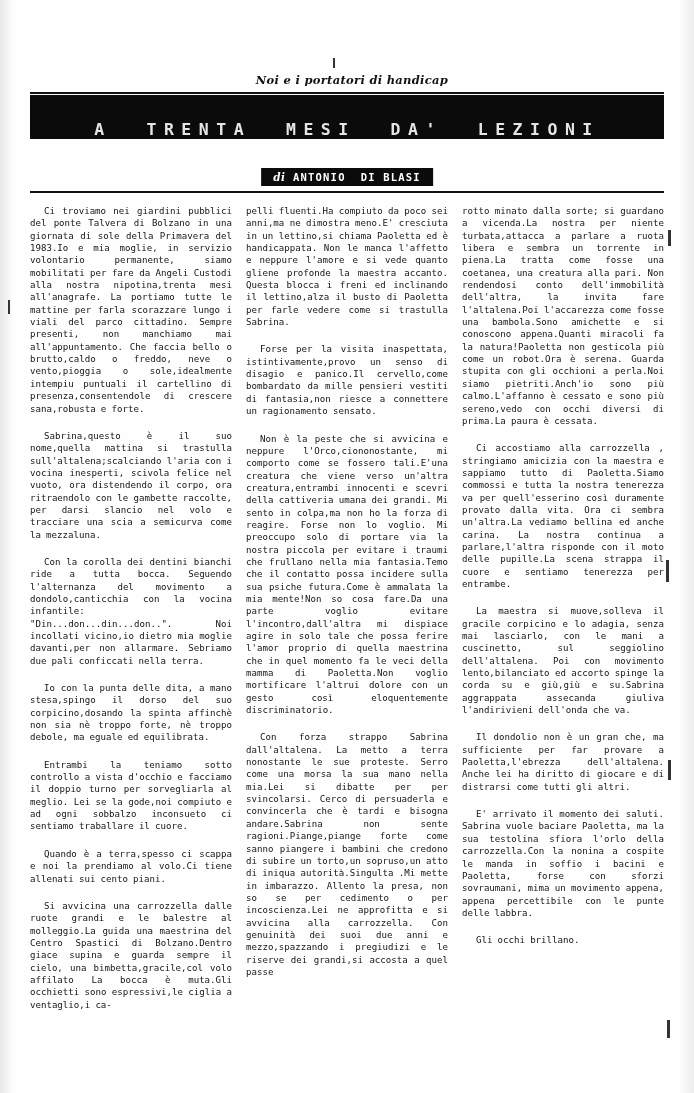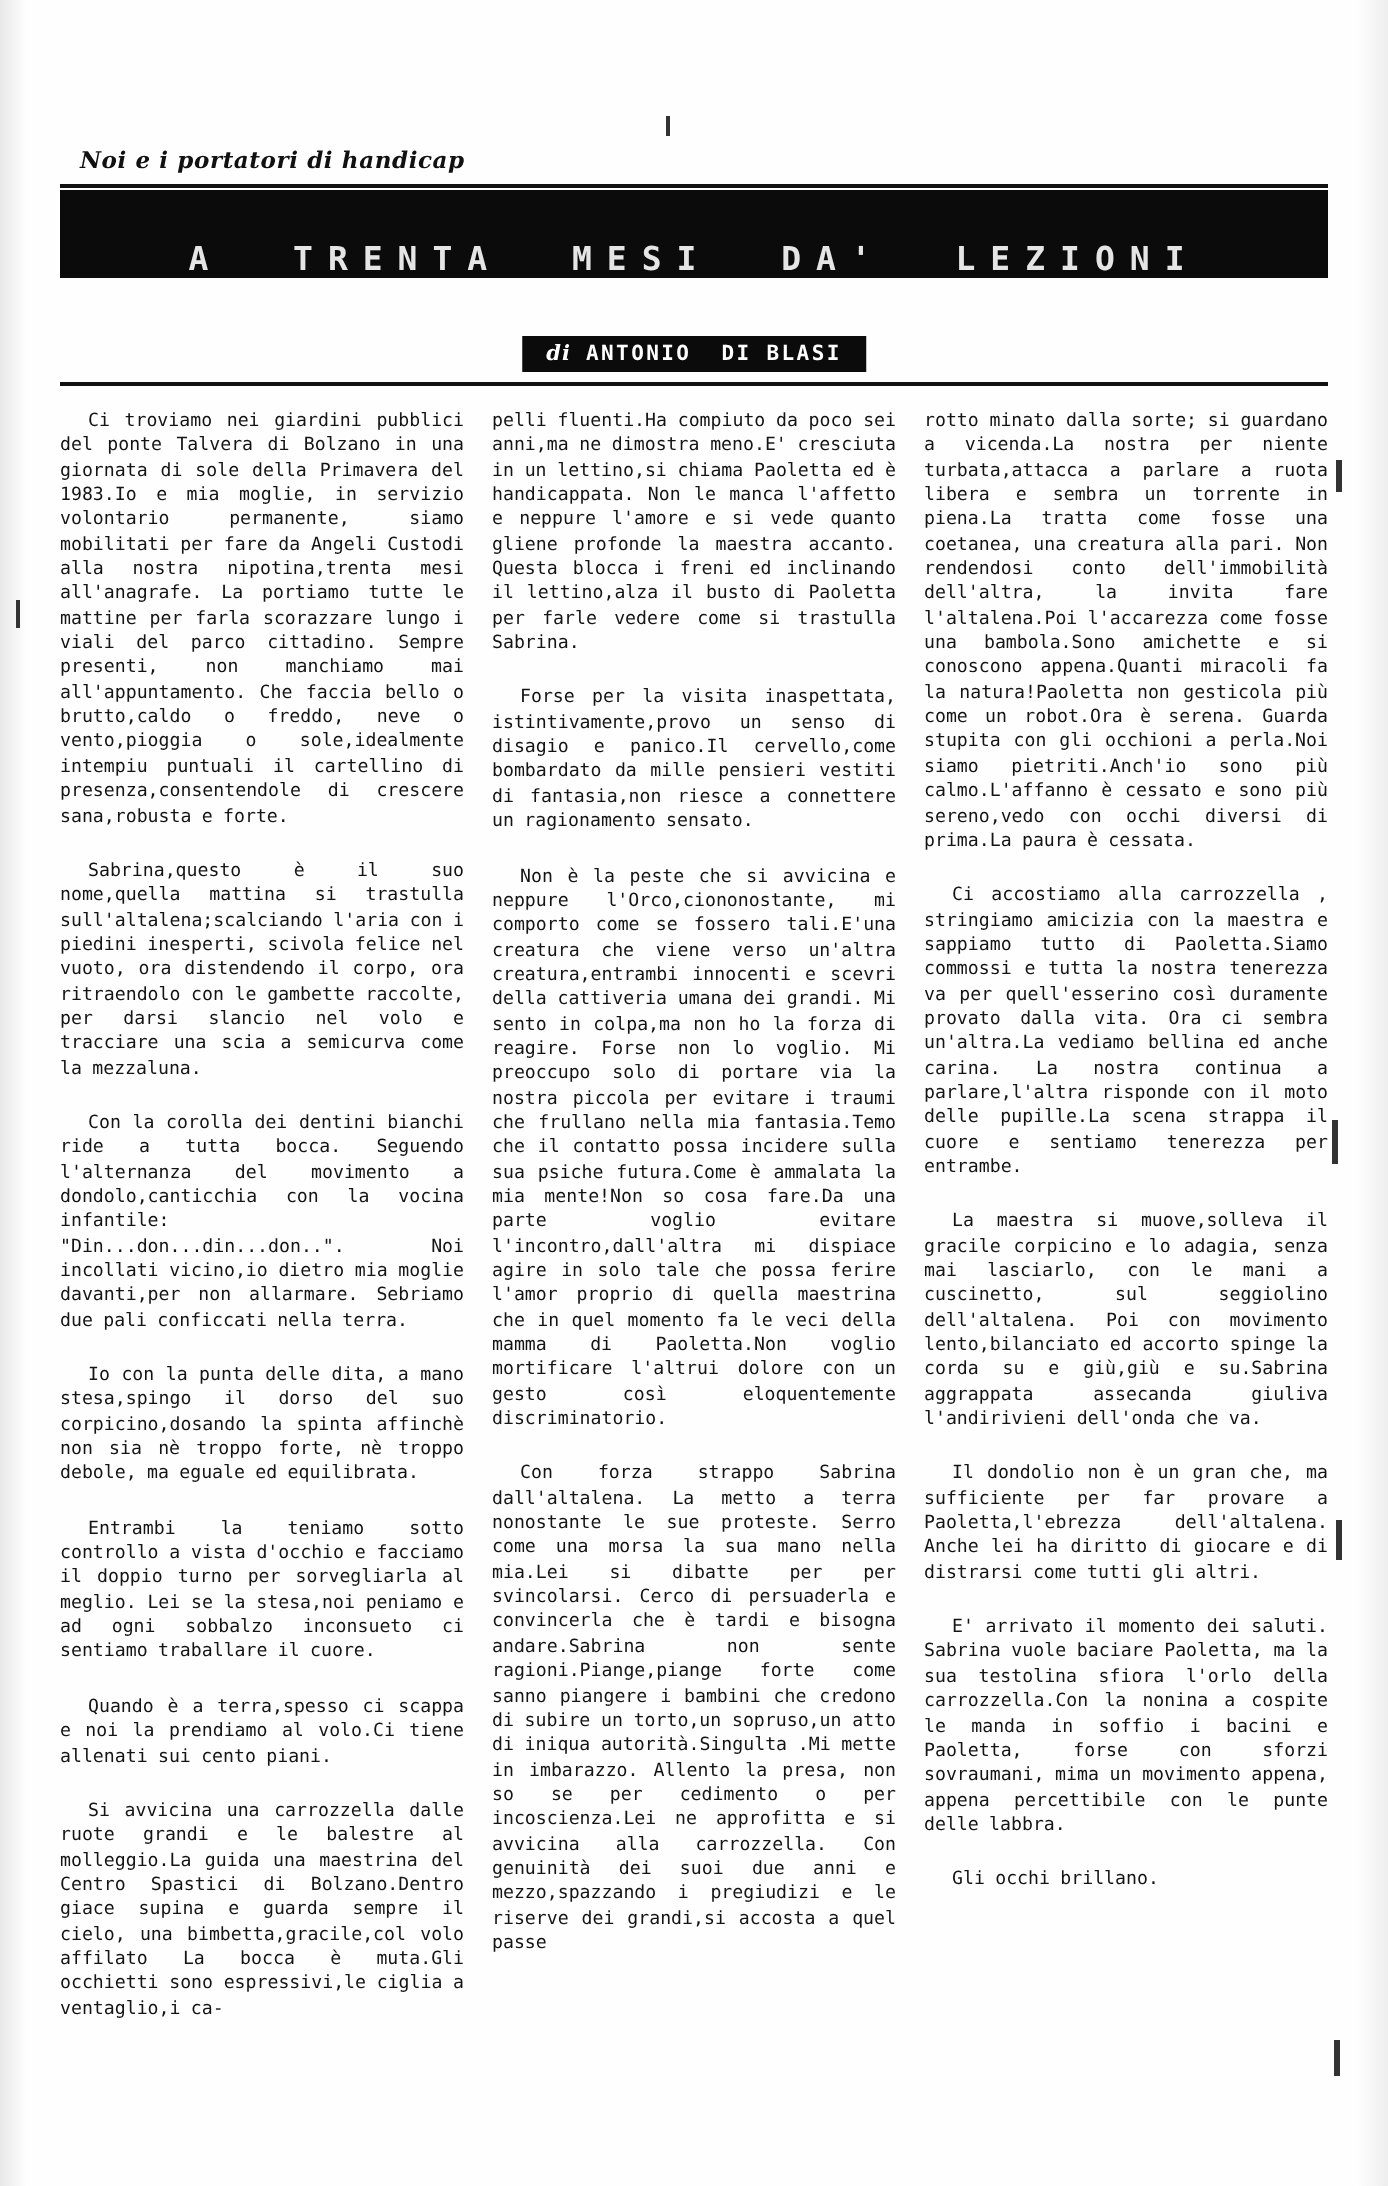--- a/index.html
+++ b/index.html
@@ -46,20 +46,21 @@
     top: 70px;
     width: 634px;
   }
 
   
   .kicker-bar {
     position: relative;
     height: 22px;
     border-bottom: 2px solid #111;
     margin-bottom: 0px;
+    text-align: center;
   }
   .kicker {
     font-family: "DejaVu Serif", serif;
     font-style: italic;
     font-weight: bold;
     font-size: 11.5px;
     letter-spacing: 0.3px;
     padding-left: 10px;
     line-height: 20px;
     color: #111;
@@ -162,24 +163,24 @@
     </div>
 
     <div class="byline-row">
       <div class="byline"><span class="it">di</span> <span>ANTONIO  DI BLASI</span></div>
     </div>
 
     <div class="columns">
 
       <div class="col">
         <p>Ci troviamo nei giardini pubblici del ponte Talvera di Bolzano in una giornata di sole della Primavera del 1983.Io e mia moglie, in servizio volontario permanente, siamo mobilitati per fare da Angeli Custodi alla nostra nipotina,trenta mesi all'anagrafe. La portiamo tutte le mattine per farla scorazzare lungo i viali del parco cittadino. Sempre presenti, non manchiamo mai all'appuntamento. Che faccia bello o brutto,caldo o freddo, neve o vento,pioggia o sole,idealmente intempiu puntuali il cartellino di presenza,consentendole di crescere sana,robusta e forte.</p>
-        <p>Sabrina,questo è il suo nome,quella mattina si trastulla sull'altalena;scalciando l'aria con i piedini inesperti, scivola felice nel vuoto, ora distendendo il corpo, ora ritraendolo con le gambette raccolte, per darsi slancio nel volo e tracciare una scia a semicurva come la mezzaluna.</p>
+        <p>Sabrina,questo è il suo nome,quella mattina si trastulla sull'altalena;scalciando l'aria con i vocina inesperti, scivola felice nel vuoto, ora distendendo il corpo, ora ritraendolo con le gambette raccolte, per darsi slancio nel volo e tracciare una scia a semicurva come la mezzaluna.</p>
         <p>Con la corolla dei dentini bianchi ride a tutta bocca. Seguendo l'alternanza del movimento a dondolo,canticchia con la vocina infantile: "Din...don...din...don..". Noi incollati vicino,io dietro mia moglie davanti,per non allarmare. Sebriamo due pali conficcati nella terra.</p>
         <p>Io con la punta delle dita, a mano stesa,spingo il dorso del suo corpicino,dosando la spinta affinchè non sia nè troppo forte, nè troppo debole, ma eguale ed equilibrata.</p>
-        <p>Entrambi la teniamo sotto controllo a vista d'occhio e facciamo il doppio turno per sorvegliarla al meglio. Lei se la stesa,noi peniamo e ad ogni sobbalzo inconsueto ci sentiamo traballare il cuore.</p>
+        <p>Entrambi la teniamo sotto controllo a vista d'occhio e facciamo il doppio turno per sorvegliarla al meglio. Lei se la gode,noi compiuto e ad ogni sobbalzo inconsueto ci sentiamo traballare il cuore.</p>
         <p>Quando è a terra,spesso ci scappa e noi la prendiamo al volo.Ci tiene allenati sui cento piani.</p>
         <p>Si avvicina una carrozzella dalle ruote grandi e le balestre al molleggio.La guida una maestrina del Centro Spastici di Bolzano.Dentro giace supina e guarda sempre il cielo, una bimbetta,gracile,col volo affilato La bocca è muta.Gli occhietti sono espressivi,le ciglia a ventaglio,i ca-</p>
       </div>
 
       <div class="col">
         <p class="noindent">pelli fluenti.Ha compiuto da poco sei anni,ma ne dimostra meno.E' cresciuta in un lettino,si chiama Paoletta ed è handicappata. Non le manca l'affetto e neppure l'amore e si vede quanto gliene profonde la maestra accanto. Questa blocca i freni ed inclinando il lettino,alza il busto di Paoletta per farle vedere come si trastulla Sabrina.</p>
         <p>Forse per la visita inaspettata, istintivamente,provo un senso di disagio e panico.Il cervello,come bombardato da mille pensieri vestiti di fantasia,non riesce a connettere un ragionamento sensato.</p>
         <p>Non è la peste che si avvicina e neppure l'Orco,ciononostante, mi comporto come se fossero tali.E'una creatura che viene verso un'altra creatura,entrambi innocenti e scevri della cattiveria umana dei grandi. Mi sento in colpa,ma non ho la forza di reagire. Forse non lo voglio. Mi preoccupo solo di portare via la nostra piccola per evitare i traumi che frullano nella mia fantasia.Temo che il contatto possa incidere sulla sua psiche futura.Come è ammalata la mia mente!Non so cosa fare.Da una parte voglio evitare l'incontro,dall'altra mi dispiace agire in solo tale che possa ferire l'amor proprio di quella maestrina che in quel momento fa le veci della mamma di Paoletta.Non voglio mortificare l'altrui dolore con un gesto così eloquentemente discriminatorio.</p>
         <p>Con forza strappo Sabrina dall'altalena. La metto a terra nonostante le sue proteste. Serro come una morsa la sua mano nella mia.Lei si dibatte per per svincolarsi. Cerco di persuaderla e convincerla che è tardi e bisogna andare.Sabrina non sente ragioni.Piange,piange forte come sanno piangere i bambini che credono di subire un torto,un sopruso,un atto di iniqua autorità.Singulta .Mi mette in imbarazzo. Allento la presa, non so se per cedimento o per incoscienza.Lei ne approfitta e si avvicina alla carrozzella. Con genuinità dei suoi due anni e mezzo,spazzando i pregiudizi e le riserve dei grandi,si accosta a quel passe</p>
       </div>

